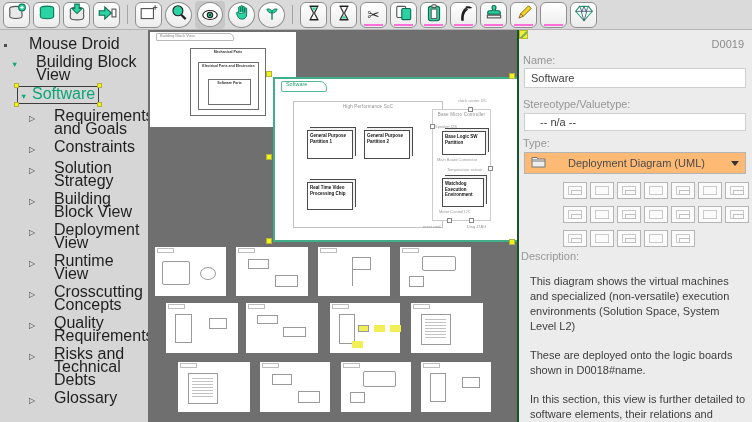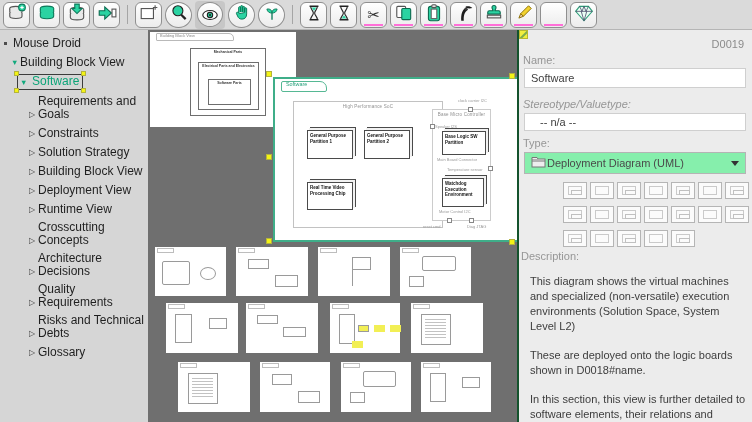--- a/index.html
+++ b/index.html
@@ -16,22 +16,22 @@
   .tb.circ{border-radius:50%}
   .press{width:30px;height:28px;background:#c7c7c7;border-radius:4px;display:flex;
          align-items:center;justify-content:center;flex:none}
   .tb.mn::after{content:"";position:absolute;left:3px;right:3px;bottom:1px;height:2px;background:#ff6fd8}
   .sep{width:1px;height:19px;background:#a5a5a5;margin:0 4px;flex:none}
   .glyph{font-size:15px;color:#333;line-height:1}
 
   
   .sidebar{position:absolute;left:0;top:30px;width:148px;height:392px;background:#d6d6d6;
            overflow:hidden;padding-top:4px;box-sizing:border-box;z-index:20}
-  .ti{display:flex;gap:0;padding:2.5px 2px 2.5px 0;font-size:12px;color:#1f1f1f;
-      line-height:13px;align-items:flex-end}
+  .ti{display:flex;gap:16px;padding:2.5px 2px 2.5px 0;font-size:16px;color:#1f1f1f;
+      line-height:13px;align-items:flex-start}
   .d0{padding-left:4px}.d1{padding-left:11px}.d2{padding-left:19px}.d3{padding-left:29px}
   .tri{flex:none;width:9px;line-height:13px}
   .tri.open::before{content:"▼";color:#12a97d;font-size:7.5px}
   .tri.closed::before{content:"▷";color:#3d3d3d;font-size:8px}
   .tri.dot::before{content:"";display:inline-block;width:3px;height:3px;background:#4d4d4d;margin-bottom:2px}
   .selbox{position:relative;border:1px solid #3c3c3c;padding:0 3px 0 2px;display:flex;gap:3px;background:#d6d6d6}
   .selbox .lb{color:#0ca478}
   .h{position:absolute;width:6px;height:6px;background:#f3f315;border:1px solid #b4b43c;
      box-sizing:border-box;z-index:40}
   .selbox .h{width:5px;height:5px}
@@ -95,22 +95,22 @@
          border-left:2px solid #14532d;box-sizing:border-box;z-index:25;overflow:hidden}
   .corner-note{position:absolute;left:0;top:0;width:9px;height:9px;background:#f1ef3d;
                border:1px solid #b9b92e;box-sizing:border-box;overflow:hidden}
   .corner-note::after{content:"";position:absolute;left:-2px;top:3px;width:12px;height:2px;
                       background:#7fae4d;transform:rotate(-45deg)}
   .pid{position:absolute;top:8px;right:8px;font-size:11px;color:#8b8b8b}
   .plab{position:absolute;left:4px;font-size:11px;color:#969696}
   .pinput{position:absolute;left:5px;right:6px;background:#fff;border:1px solid #cfcfcf;
           font-size:11px;color:#404040;display:flex;align-items:center;padding-left:6px;
           box-sizing:border-box}
-  .ptype{position:absolute;left:5px;right:6px;top:122px;height:22px;background:#86efac;
-         border:1px solid #b4b4b4;display:flex;align-items:center;gap:1px;padding:0 6px;
+  .ptype{position:absolute;left:5px;right:6px;top:122px;height:22px;background:#fdba74;
+         border:1px solid #b4b4b4;display:flex;align-items:center;gap:22px;padding:0 6px;
          font-size:11px;color:#4a4a4a;box-sizing:border-box}
   .caret{margin-left:auto;width:0;height:0;border-left:4px solid transparent;
          border-right:4px solid transparent;border-top:5px solid #333}
   .grow{position:absolute;display:flex;gap:3px}
   .gi{width:24px;height:17px;border:1px solid #b5b5b5;background:#fbfbfb;position:relative;
       box-sizing:border-box;flex:none}
   .gi::before{content:"";position:absolute;inset:3px 4px;border:1px solid #cacaca}
   .gi:nth-child(odd)::after{content:"";position:absolute;left:7px;top:7px;width:9px;height:3px;
       border:1px solid #c0c0c0}
   .desc{position:absolute;left:11px;right:5px;top:236px;bottom:0;overflow:hidden;
@@ -296,24 +296,20 @@
   <div class="ti d3">
     <span class="tri closed"></span>
     <span class="lb">Runtime View</span>
   </div>
   <div class="ti d3">
     <span class="tri closed"></span>
     <span class="lb">Crosscutting Concepts</span>
   </div>
   <div class="ti d3">
     <span class="tri closed"></span>
-    <span class="lb">Architecture Decisions</span>
-  </div>
-  <div class="ti d3">
-    <span class="tri closed"></span>
     <span class="lb">Quality Requirements</span>
   </div>
   <div class="ti d3">
     <span class="tri closed"></span>
     <span class="lb">Risks and Technical Debts</span>
   </div>
   <div class="ti d3">
     <span class="tri closed"></span>
     <span class="lb">Glossary</span>
   </div>
@@ -425,21 +421,21 @@
 
 <div class="panel">
   <span class="corner-note"></span>
   <span class="pid">D0019</span>
 
   <span class="plab" style="top:24px;">Name:</span>
   <div class="pinput" style="top:38px;height:20px;">
     <span>Software</span>
   </div>
 
-  <span class="plab" style="top:68px;font-style:italic;">Stereotype/Valuetype:</span>
+  <span class="plab" style="top:68px;">Stereotype/Valuetype:</span>
   <div class="pinput" style="top:83px;height:18px;padding-left:15px;">
     <span>-- n/a --</span>
   </div>
 
   <span class="plab" style="top:107px;">Type:</span>
   <div class="ptype">
     <span><svg width="15" height="12" viewBox="0 0 15 12">
           <rect x="1" y="3" width="13" height="8" fill="#eee" stroke="#777"></rect>
           <path d="M1 3V1.5h5L7 3" fill="#eee" stroke="#777"></path>
           <line x1="1" y1="5" x2="14" y2="5" stroke="#777"></line>

